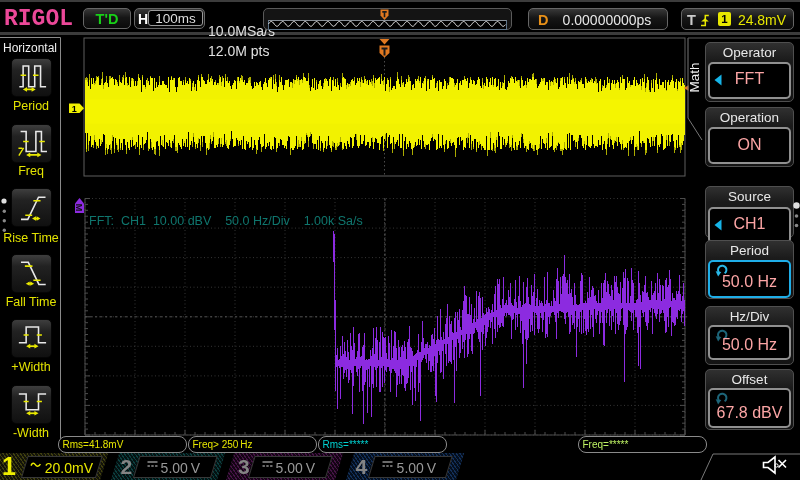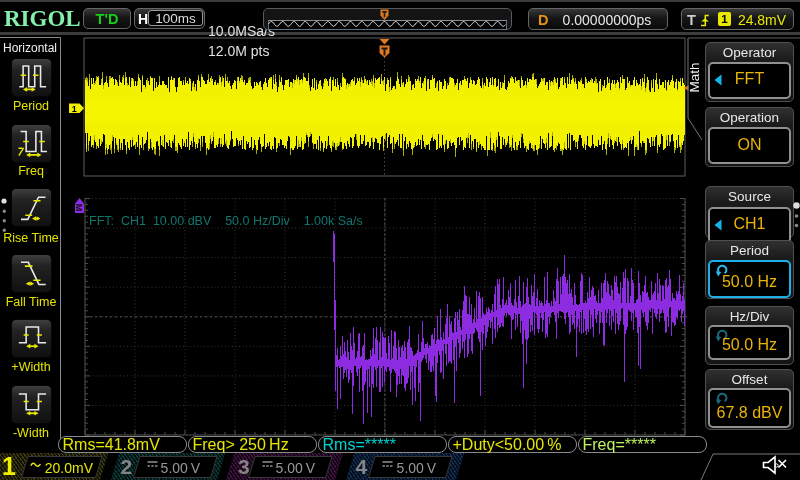--- a/index.html
+++ b/index.html
@@ -1,24 +1,24 @@
 <!DOCTYPE html>
 <html><head><meta charset="utf-8"><style>
 *{margin:0;padding:0;box-sizing:border-box}
 body{background:#000;width:800px;height:480px;overflow:hidden;font-family:"Liberation Sans",sans-serif}
 #scr{position:absolute;top:0;left:0;width:800px;height:480px;background:#000;overflow:hidden}
 .abs{position:absolute}
 .tbox{position:absolute;background:linear-gradient(180deg,#383838,#161616 45%,#0a0a0a);border:1px solid #666;border-radius:5px}
 .mgroup{position:absolute;left:705px;width:89px;background:linear-gradient(180deg,#303030,#1b1b1b 30%,#141414);border:1px solid #4f4f4f;border-radius:5px}
 .mtitle{position:absolute;top:2px;left:0;width:100%;text-align:center;color:#e8e8e8;font-size:13.5px}
 .mval{position:absolute;left:2px;width:83px;background:#000;border:2px solid #909090;border-radius:5px}
-.mtext{position:absolute;left:0;bottom:4px;width:100%;text-align:center;color:#eab308;font-size:16px}
+.mtext{position:absolute;left:0;bottom:4px;width:100%;text-align:center;color:#fca5a5;font-size:16px}
 .btn{position:absolute;left:11px;width:41px;height:39px;background:linear-gradient(180deg,#3e3e3e,#222 30%,#101010);border-radius:5px;border:1px solid #050505}
 .blab{position:absolute;left:0;width:62px;text-align:center;color:#e3e300;font-size:12.5px}
-.meas{position:absolute;top:436px;height:17px;width:129px;background:#000;border:1px solid #8a8a8a;border-radius:8px;font-size:16px;line-height:15px;padding-left:4px;white-space:nowrap}
+.meas{position:absolute;top:436px;height:17px;width:129px;background:#000;border:1px solid #8a8a8a;border-radius:8px;font-size:10px;line-height:15px;padding-left:4px;white-space:nowrap}
 </style></head><body>
 <div id="scr">
 <svg class="abs" style="left:0;top:0" width="800" height="480" viewBox="0 0 800 480">
 
 <rect x="84" y="38" width="601" height="138" fill="none" stroke="#5e5e5e" stroke-width="1"></rect>
 
 <path d="M384.5 57V176" stroke="#4a4a4a" stroke-width="1" stroke-dasharray="1.5 2.5" fill="none"></path>
 <path d="M384.5 198V435" stroke="#3a3a3a" stroke-width="1" stroke-dasharray="1.5 2.5" fill="none"></path>
 
 <path d="M85 198.5V435M135 198.5V435M185 198.5V435M235 198.5V435M285 198.5V435M335 198.5V435M385 198.5V435M435 198.5V435M485 198.5V435M535 198.5V435M585 198.5V435M635 198.5V435M685 198.5V435" stroke="#353535" stroke-width="1" stroke-dasharray="1 2.5" fill="none"></path>
@@ -46,21 +46,21 @@
 <path d="M381.5 47.5h6v2h-2v6h-2v-6h-2z" fill="#1a1a1a"></path>
 
 <path d="M0 37.5H60.5V447" stroke="#8a8a8a" stroke-width="1" fill="none"></path>
 
 <path d="M688 38v80l14 22" stroke="#777" stroke-width="1" fill="none"></path>
 <path d="M688 38H800" stroke="#5e5e5e" stroke-width="1" fill="none"></path>
 </svg>
 
 <div class="abs" style="left:0;top:0;width:800px;height:2px;background:#3c3c3c"></div>
 <div class="abs" style="left:0;top:32px;width:800px;height:2.5px;background:#3c3c3c"></div>
-<div class="abs" style="left:4px;top:6px;font-family:Liberation Serif, serif;font-weight:bold;font-size:23px;color:#86efac">RIGOL</div>
+<div class="abs" style="left:4px;top:6px;font-family:Liberation Mono, monospace;font-weight:bold;font-size:23px;color:#ec4899">RIGOL</div>
 <div class="tbox" style="left:83px;top:7.5px;width:48px;height:21px;text-align:center;line-height:20px;color:#18d018;font-weight:bold;font-size:14.5px">T'D</div>
 <div class="tbox" style="left:134px;top:7.5px;width:71px;height:21px">
   <span class="abs" style="left:3px;top:2px;color:#fff;font-weight:bold;font-size:14px">H</span>
   <div class="abs" style="left:13px;top:1.5px;width:55px;height:16px;background:#000;border:1px solid #9a9a9a;border-radius:3px;text-align:center;line-height:15px;color:#ddd;font-size:13.5px">100ms</div>
 </div>
 <div class="abs" style="left:208px;top:21px;color:#e0e0e0;font-size:14px;line-height:20px">10.0MSa/s<br>12.0M pts</div>
 <div class="tbox" style="left:263px;top:7.5px;width:248.5px;height:22.5px;background:#141414;border-color:#5a5a5a">
   <div class="abs" style="left:4px;top:11px;width:238.5px;height:10px;background:#000;border:1px solid #5d7387;border-top-color:#899098"></div>
 </div>
 <svg class="abs" style="left:263px;top:7.5px" width="249" height="23" viewBox="0 0 249 23">
@@ -188,21 +188,20 @@
     </div>
     <div class="abs" style="left:686px;top:58px;color:#f0f0f0;font-size:13.5px;transform:rotate(-90deg);transform-origin:center;width:40px;top:70px;left:674px;text-align:center">Math</div>
     <svg class="abs" style="left:792px;top:200px" width="8" height="30">
       <circle cx="4.5" cy="5.5" r="3.2" fill="#ddd"></circle>
       <circle cx="4.5" cy="16" r="1.8" fill="#888"></circle>
       <circle cx="4.5" cy="25.5" r="1.8" fill="#888"></circle>
     </svg>
     <div class="meas" style="left:57.5px;color:#e6e600">Rms=41.8mV</div>
     <div class="meas" style="left:187.5px;color:#e6e600">Freq&gt; 250 Hz</div>
     <div class="meas" style="left:317.5px;color:#00d2d2">Rms=*****</div>
-    <div class="meas" style="left:447.5px;color:#e6e600">+Duty&lt;50.00 %</div>
     <div class="meas" style="left:577.5px;color:#bef264">Freq=*****</div>
     <div class="abs" style="left:0;top:453px;width:800px;height:27px;background:#000;overflow:hidden">
       <div class="abs" style="left:-14px;top:0;width:114px;height:27px;background:repeating-linear-gradient(45deg,#3f3f0e 0 0.9px,#13130a 0.9px 2.45px);transform:skewX(-17deg);transform-origin:bottom left"></div>
       <div class="abs" style="left:110.5px;top:0;width:105.5px;height:27px;background:repeating-linear-gradient(45deg,#0c3e3e 0 0.9px,#041212 0.9px 2.45px);transform:skewX(-17deg);transform-origin:bottom left"></div>
       <div class="abs" style="left:226px;top:0;width:109px;height:27px;background:repeating-linear-gradient(45deg,#451345 0 0.9px,#140514 0.9px 2.45px);transform:skewX(-17deg);transform-origin:bottom left"></div>
       <div class="abs" style="left:345.5px;top:0;width:110px;height:27px;background:repeating-linear-gradient(45deg,#132f58 0 0.9px,#050f1d 0.9px 2.45px);transform:skewX(-17deg);transform-origin:bottom left"></div>
       <div class="abs" style="left:20.8px;top:3px;width:75px;height:21.8px;background:#000;border:1px solid #383838;transform:skewX(-17deg);transform-origin:bottom left"></div>
       <div class="abs" style="left:132.5px;top:3px;width:78px;height:21.8px;background:#000;border:1px solid #383838;transform:skewX(-17deg);transform-origin:bottom left"></div>
       <div class="abs" style="left:247.5px;top:3px;width:78px;height:21.8px;background:#000;border:1px solid #383838;transform:skewX(-17deg);transform-origin:bottom left"></div>
       <div class="abs" style="left:368px;top:3px;width:78px;height:21.8px;background:#000;border:1px solid #383838;transform:skewX(-17deg);transform-origin:bottom left"></div>

